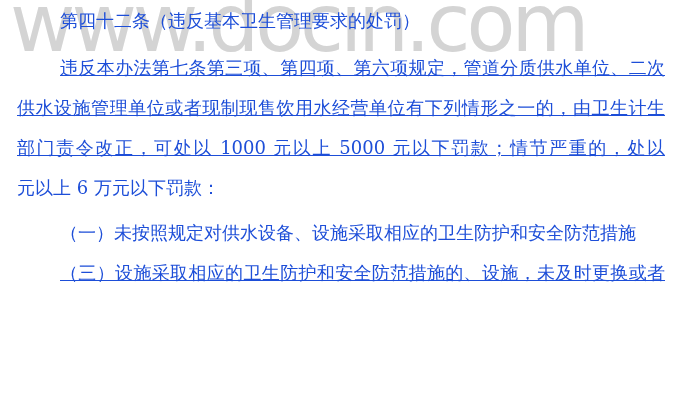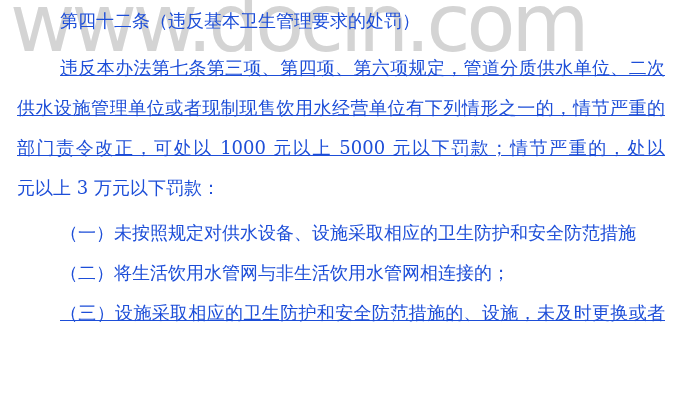--- a/index.html
+++ b/index.html
@@ -50,26 +50,23 @@
 <body style="background: rgb(255, 255, 255);">
 
 <div class="watermark" style="color: rgb(212, 212, 212);">www.docin.com</div>
 
 <div class="page" style="color: #1d4ed8;">
     <div class="paragraph heading-1">
       <div class="line first">第四十二条（违反基本卫生管理要求的处罚）</div>
     </div>
     <div class="paragraph body-after">
       <div class="line first fill">违反本办法第七条第三项、第四项、第六项规定，管道分质供水单位、二次</div>
-      <div class="line fill">供水设施管理单位或者现制现售饮用水经营单位有下列情形之一的，情节严重的</div>
+      <div class="line fill">供水设施管理单位或者现制现售饮用水经营单位有下列情形之一的，由卫生计生</div>
       <div class="line fill">部门责令改正，可处以 1000 元以上 5000 元以下罚款；情节严重的，处以 5000</div>
-      <div class="line">元以上 3 万元以下罚款：</div>
+      <div class="line">元以上 6 万元以下罚款：</div>
     </div>
     <div class="paragraph">
       <div class="line first">（一）未按照规定对供水设备、设施采取相应的卫生防护和安全防范措施的；</div>
-    </div>
-    <div class="paragraph">
-      <div class="line first">（二）将生活饮用水管网与非生活饮用水管网相连接的；</div>
     </div>
     <div class="paragraph">
       <div class="line first fill">（三）设施采取相应的卫生防护和安全防范措施的、设施，未及时更换或者维</div>
     </div>
   </div>
 
 </body></html>

